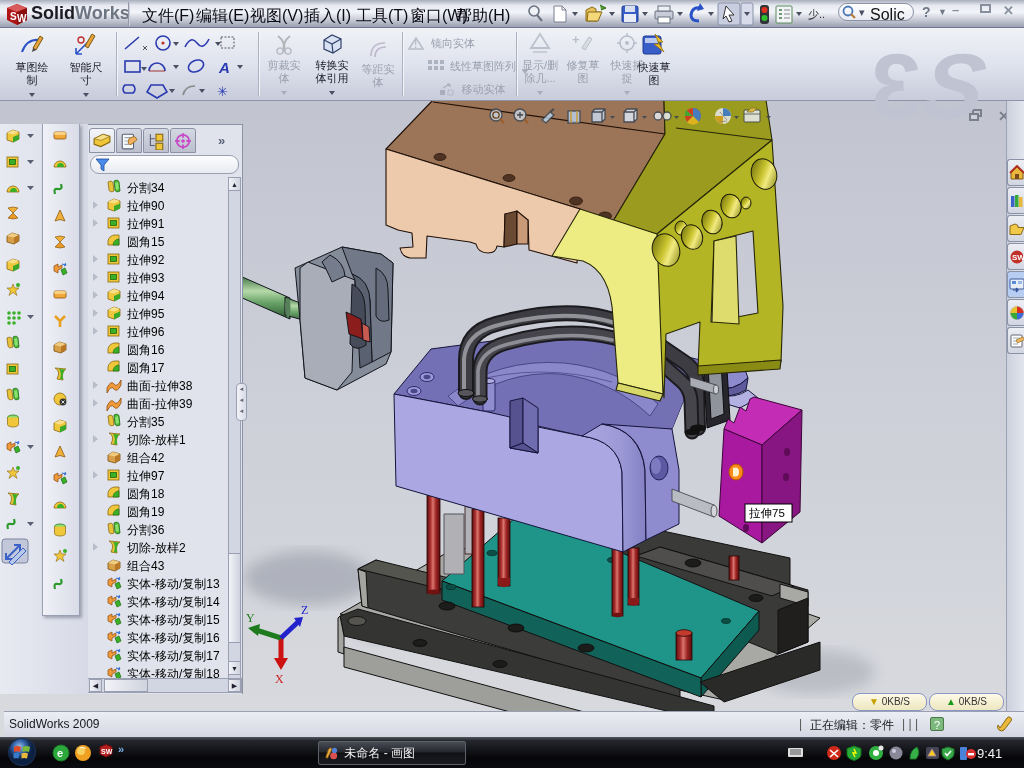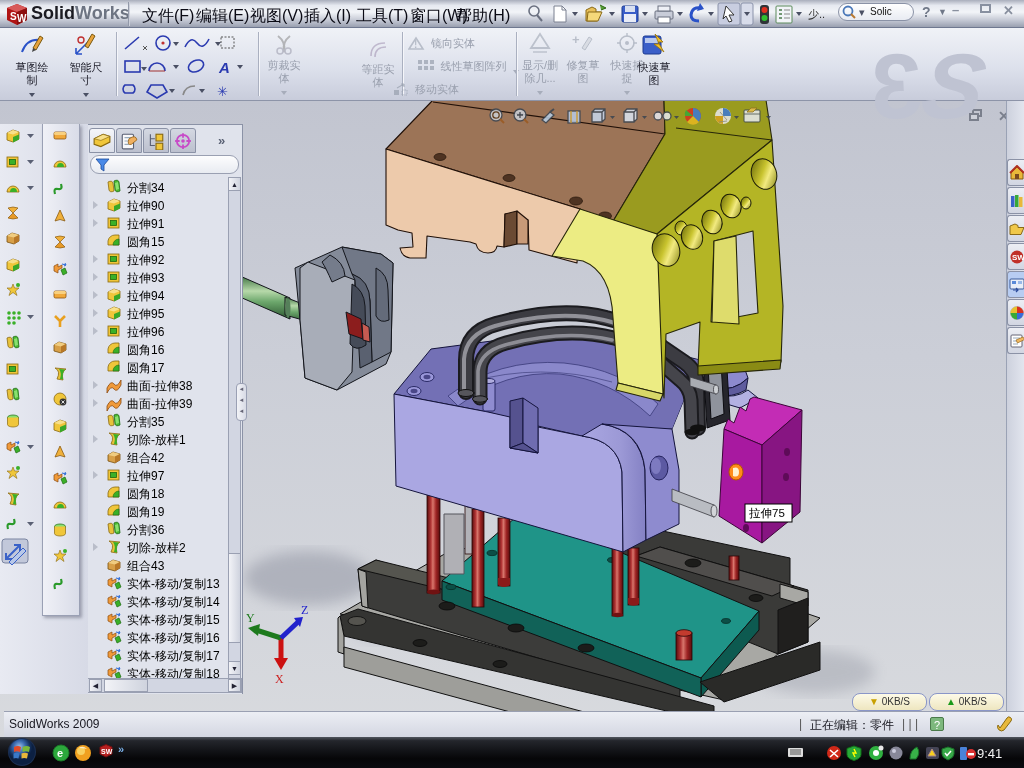--- a/index.html
+++ b/index.html
@@ -388,21 +388,21 @@
     <path d="M272,10 l6,0 l-3,4 z" fill="#4a5064"></path>
     <text x="284" y="16" font-size="11" fill="#333">少..</text>
   </svg>
 
   <div class="abs" style="left:838px;top:3px;width:76px;height:18px;border:1px solid #8a92a6;border-radius:9px;background:linear-gradient(180deg,#fff,#e8ebf2)">
     <svg class="abs" style="left:2px;top:1px" width="16" height="15" viewBox="0 0 16 15">
           <circle cx="7" cy="6" r="4.5" fill="none" stroke="#4a78b8" stroke-width="1.8"></circle>
           <path d="M10,9 l4,4" stroke="#b87830" stroke-width="2"></path>
         </svg>
     <span class="abs" style="left:20px;top:2px;font-size:11px;color:#4a5064">▾</span>
-    <span class="abs" style="left:31px;top:2px;font-size:10px;color:#111">Solic</span>
+    <span class="abs" style="left:31px;top:2px;font-size:16px;color:#111">Solic</span>
   </div>
   <div class="abs" style="left:922px;top:4px;font-size:14px;font-weight:bold;color:#707888">?</div>
   <div class="abs" style="left:938px;top:7px;font-size:9px;color:#707888">▼</div>
   <div class="abs" style="left:952px;top:2px;font-size:13px;font-weight:bold;color:#888f9e">–</div>
   <div class="abs" style="left:980px;top:4px;width:11px;height:9px;border:2px solid #8890a0"></div>
   <div class="abs" style="left:1003px;top:3px;font-size:13px;font-weight:bold;color:#888f9e">✕</div>
 </div>
 
 <div id="cmdbar">
   
@@ -462,50 +462,57 @@
   
   <div class="cbtn gray" style="left:262px;top:4px;width:44px">
     <svg width="24" height="24" viewBox="0 0 24 24" opacity=".55">
           <path d="M6,4 Q14,10 12,20 M18,4 Q10,10 12,20" stroke="#888" stroke-width="2" fill="none"></path>
           <circle cx="8" cy="19" r="3" fill="none" stroke="#99a" stroke-width="1.5"></circle>
           <circle cx="16" cy="19" r="3" fill="none" stroke="#99a" stroke-width="1.5"></circle>
         </svg>
     <br>剪裁实<br>体<br><span class="dar g"></span>
   </div>
   
+  <div class="cbtn" style="left:306px;top:4px;width:52px">
+    <svg width="24" height="24" viewBox="0 0 24 24">
+          <path d="M4,8 L12,3 L21,7 L21,16 L13,21 L4,17 Z" fill="#d8e2f2" stroke="#30406a" stroke-width="1.2"></path>
+          <path d="M4,8 L12,12 L21,7 M12,12 L13,21" stroke="#30406a" stroke-width="1.2" fill="none"></path>
+        </svg>
+    <br>转换实<br>体引用<br><span class="dar"></span>
+  </div>
   
   <div class="cbtn gray" style="left:358px;top:10px;width:40px">
     <svg width="22" height="22" viewBox="0 0 22 22" opacity=".5">
           <path d="M4,18 Q4,5 18,5 M8,19 Q8,9 19,9" stroke="#98a" stroke-width="1.6" fill="none"></path>
         </svg>
     <br>等距实<br>体
   </div>
   <div class="vsep" style="left:402px"></div>
   
   <div class="cbtn gray" style="left:408px;top:8px;width:104px;text-align:left">
     <svg width="17" height="15" viewBox="0 0 17 15" opacity=".6">
           <path d="M8,2 L15,13 L1,13 Z" fill="none" stroke="#98a0ae" stroke-width="1.6"></path>
           <text x="6" y="12" font-size="10" fill="#98a0ae" font-weight="bold">!</text>
         </svg>
     <span style="position:relative;top:-4px">&nbsp;镜向实体</span>
   </div>
-  <div class="cbtn gray" style="left:408px;top:31px;width:120px;text-align:center">
+  <div class="cbtn gray" style="left:408px;top:31px;width:120px;text-align:right">
     <svg width="17" height="15" viewBox="0 0 17 15" opacity=".7">
           <g fill="#98a0ae">
             <rect x="1" y="1" width="4" height="4"></rect>
             <rect x="7" y="1" width="4" height="4"></rect>
             <rect x="13" y="1" width="4" height="4"></rect>
             <rect x="1" y="7" width="4" height="4"></rect>
             <rect x="7" y="7" width="4" height="4"></rect>
             <rect x="13" y="7" width="4" height="4"></rect>
           </g>
         </svg>
     <span style="position:relative;top:-4px">&nbsp;线性草图阵列</span><span class="dar g" style="margin-left:6px"></span>
   </div>
-  <div class="cbtn gray" style="left:392px;top:54px;width:104px;text-align:left">
+  <div class="cbtn gray" style="left:420px;top:54px;width:104px;text-align:center">
     <svg width="17" height="15" viewBox="0 0 17 15" opacity=".7">
           <g fill="#98a0ae">
             <rect x="2" y="8" width="5" height="5"></rect>
             <rect x="10" y="8" width="5" height="5" fill="none" stroke="#98a0ae" stroke-dasharray="1.5,1"></rect>
             <path d="M5,6 L12,2 M12,2 l-3,0 m3,0 l0,3" stroke="#98a0ae" stroke-width="1.2" fill="none"></path>
           </g>
         </svg>
     <span style="position:relative;top:-4px">&nbsp;移动实体</span>
   </div>
   <div class="vsep" style="left:516px"></div>
@@ -1104,20 +1111,28 @@
         <circle cx="9" cy="9" r="8" fill="none" stroke="#1a7a28"></circle>
         <text x="5" y="13" font-size="11" fill="#fff" font-weight="bold">e</text>
     <circle cx="31" cy="9" r="8" fill="#f0a020"></circle>
         <circle cx="29" cy="7" r="4" fill="#f8d060"></circle>
         <path d="M27,4 q4,-3 8,1 q-4,-1 -8,-1" fill="#fff" opacity=".7"></path>
     <path d="M48,3 l6,-2.5 l6,2.5 l0,7 l-6,3 l-6,-3 z" fill="#b82020" stroke="#701010"></path>
         <text x="49" y="10" font-size="7" fill="#fff" font-weight="bold">SW</text>
     <text x="66" y="9" font-size="11" fill="#7ab0e8" font-weight="bold">»</text>
   </svg>
 
+  <div class="tbtn" style="left:318px;width:148px">
+    <svg width="14" height="14" viewBox="0 0 16 16" style="margin:4px 3px -3px 5px">
+          <path d="M2,13 l3,-9 l2,-2 l2,1 l-1,3 l-4,8 z" fill="#e8b040" stroke="#8a5a10"></path>
+          <circle cx="11" cy="11" r="4" fill="#d85050"></circle>
+          <circle cx="12" cy="5" r="3" fill="#5080d8"></circle>
+        </svg>
+    未命名 - 画图
+  </div>
 
   <svg class="abs" style="left:788px;top:8px" width="190" height="17" viewBox="0 0 190 17">
     <rect x="0" y="3" width="15" height="9" rx="1" fill="#ddd"></rect>
         <path d="M2,5 l11,0 M2,7 l11,0 M2,9 l11,0" stroke="#555" stroke-width="1"></path>
     <circle cx="46" cy="8" r="7" fill="#d02818"></circle>
         <path d="M42,5 l8,7 m0,-7 l-8,7" stroke="#fff" stroke-width="1.6"></path>
     <path d="M66,1 l7,2.5 l0,6 q0,4 -7,6 q-7,-2 -7,-6 l0,-6 z" fill="#28a838" stroke="#107018"></path>
         <path d="M66,4 l2,4 l-3,0 l2,4" stroke="#ff0" stroke-width="1.4" fill="none"></path>
     <circle cx="88" cy="8" r="7" fill="#30b040"></circle>
         <circle cx="88" cy="8" r="3" fill="#fff"></circle>

